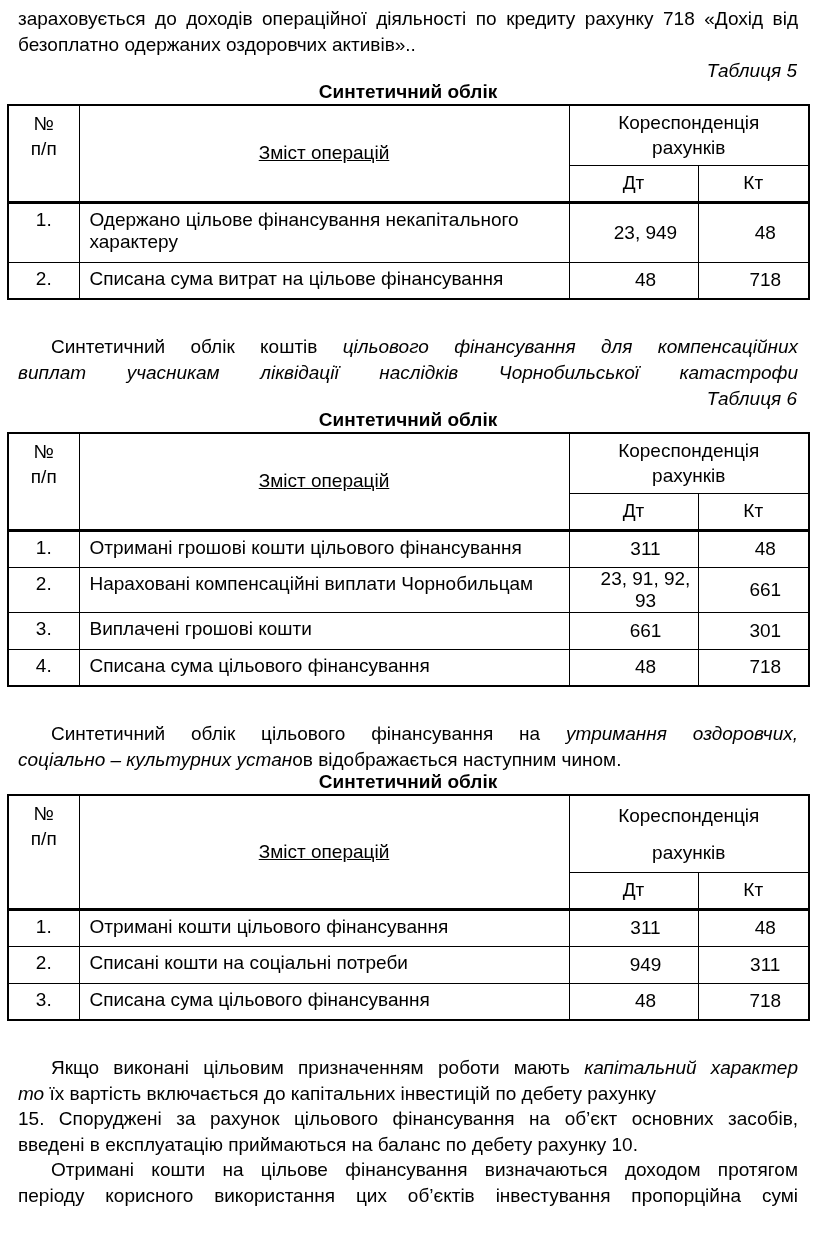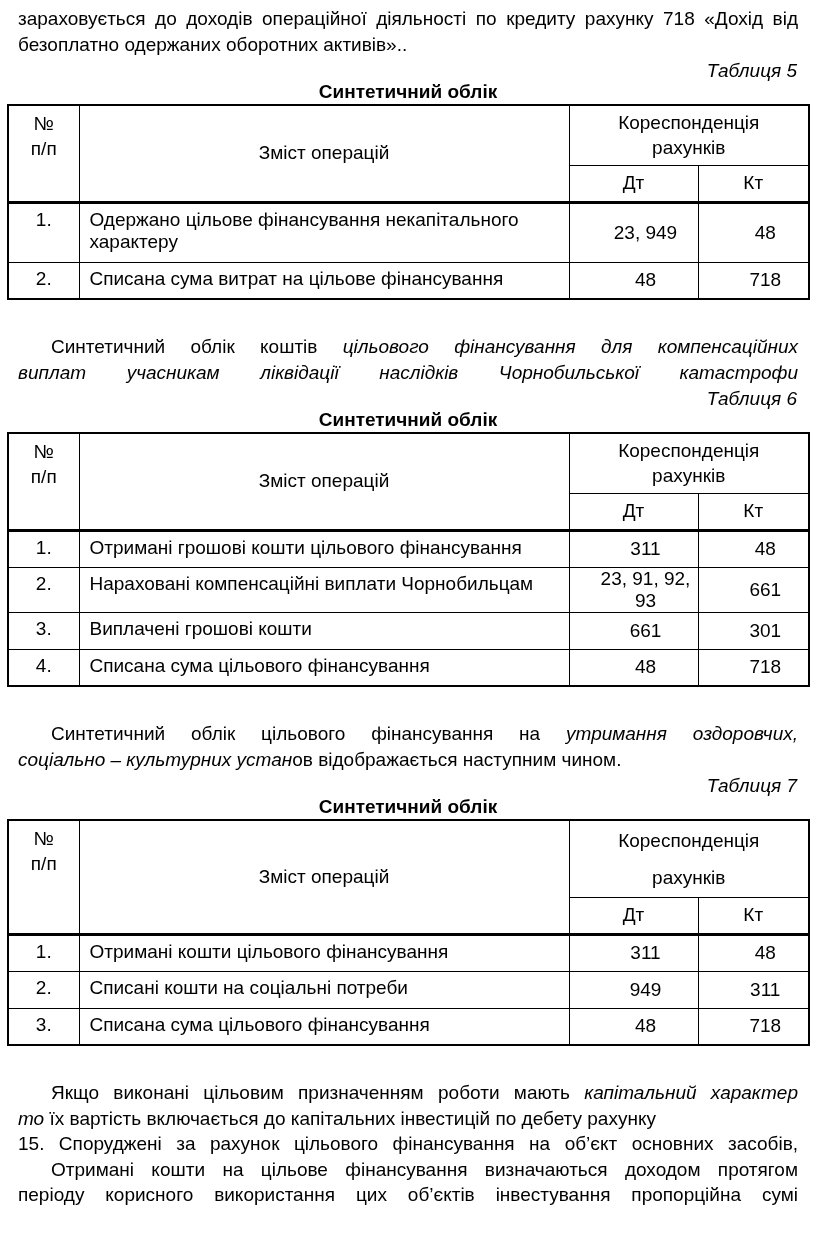--- a/index.html
+++ b/index.html
@@ -33,37 +33,37 @@
   }
   .acct th, .acct td {
     border:1.5px solid #000;
     font-weight:normal; font-size:19px; color:#000;
   }
   .acct thead th { text-align:center; }
   .acct thead tr.h1 { height:60px; }
   .acct thead tr.h2 { height:37px; }
   .acct.corr-tall thead tr.h1 { height:77px; }
   th.h-num  { vertical-align:top; padding-top:5px; white-space:pre-line; line-height:25px; }
-  th.h-ops  { vertical-align:middle; }
+  th.h-ops  { vertical-align:middle;text-decoration:underline; }
   th.h-corr { vertical-align:middle; line-height:25px; padding:0 19px; }
   .acct.corr-tall th.h-corr { line-height:37px; }
   th.hb { border-bottom:3px solid #000; }
   .acct tbody tr { height:37px; }
   .acct tbody tr.tall { height:60px; }
   td.c-num { text-align:center; vertical-align:top; padding-top:5px; }
   td.c-ops { text-align:left; vertical-align:top; padding:5px 8px 4px 10px; }
   td.c-val { text-align:center; vertical-align:middle;padding-left:24px; }
 </style>
 </head>
 <body>
 
 <div class="page">
 
   <div class="tline just">зараховується до доходів операційної діяльності по кредиту рахунку 718 «Дохід від</div>
-  <div class="tline">безоплатно одержаних оборотних активів»..</div>
+  <div class="tline">безоплатно одержаних оздоровчих активів»..</div>
 
   <div class="tbl-caption">Таблиця 5</div>
   <div class="tbl-title">Синтетичний облік</div>
   <table class="acct">
     <colgroup>
         <col style="width:71px">
         <col style="width:490px">
         <col style="width:129px">
         <col style="width:111px">
       </colgroup>
@@ -143,21 +143,20 @@
         <td class="c-ops">Списана сума цільового фінансування</td>
         <td class="c-val">48</td>
         <td class="c-val">718</td>
       </tr>
     </tbody>
   </table>
 
   <div class="tline just ind gap-table"><span>Синтетичний облік цільового фінансування на </span><span class="it">утримання оздоровчих,</span></div>
   <div class="tline"><span class="it">соціально – культурних устан</span><span>ов відображається наступним чином.</span></div>
 
-  <div class="tbl-caption">Таблиця 7</div>
   <div class="tbl-title">Синтетичний облік</div>
   <table class="acct corr-tall">
     <colgroup>
         <col style="width:71px">
         <col style="width:490px">
         <col style="width:129px">
         <col style="width:111px">
       </colgroup>
     <thead>
       <tr class="h1">
@@ -189,16 +188,17 @@
         <td class="c-ops">Списана сума цільового фінансування</td>
         <td class="c-val">48</td>
         <td class="c-val">718</td>
       </tr>
     </tbody>
   </table>
 
   <div class="tline just ind gap-table"><span>Якщо виконані цільовим призначенням роботи мають </span><span class="it">капітальний характер</span></div>
   <div class="tline"><span class="it">то</span><span> їх вартість включається до капітальних інвестицій по дебету рахунку</span></div>
   <div class="tline just">15. Споруджені за рахунок цільового фінансування на об’єкт основних засобів,</div>
+  <div class="tline">введені в експлуатацію приймаються на баланс по дебету рахунку 10.</div>
   <div class="tline just ind">Отримані кошти на цільове фінансування визначаються доходом протягом</div>
   <div class="tline just">періоду корисного використання цих об’єктів інвестування пропорційна сумі</div>
 
 </div>
 
 </body></html>

